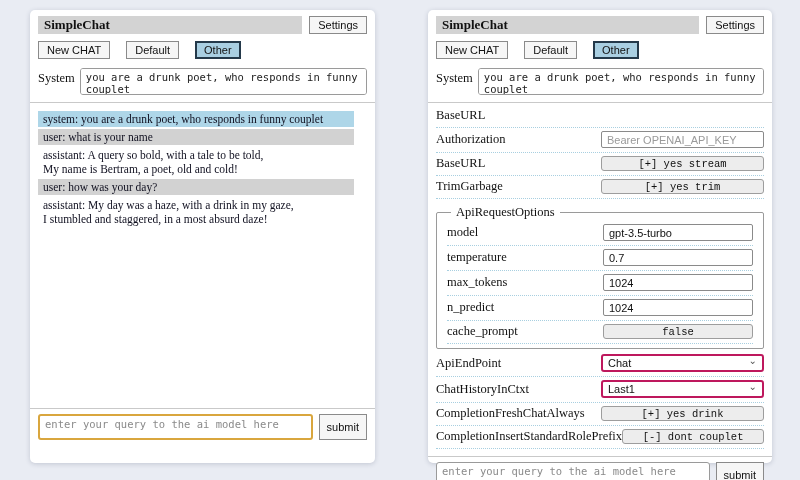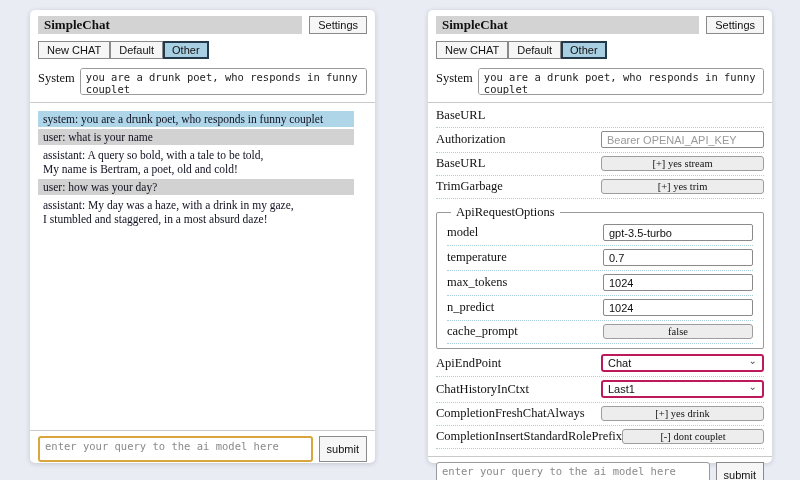--- a/index.html
+++ b/index.html
@@ -7,37 +7,37 @@
   body {
     background:#e9ecf3;
     font-family:"Liberation Serif", serif;
     position:relative;
     overflow:hidden;
   }
   .panel {
     position:absolute; top:10px; width:345px; height:453px;
     background:#ffffff; border-radius:5px;
     box-shadow:0 1px 5px rgba(40,50,80,0.20);
-    padding:6px 8px 1px 8px;
+    padding:6px 8px 23px 8px;
     display:flex; flex-direction:column;
   }
   #left-panel { left:30px; }
   #right-panel { left:428px; width:344px; }
 
   .heading-row { display:flex; gap:7px; align-items:stretch; height:18px; flex:none; }
   .title-bar {
     flex:1; background:#d3d3d3; font-weight:bold; font-size:13px;
     padding:1px 6px; line-height:16px; color:#111;
   }
   .btn {
     font-family:"Liberation Sans", sans-serif; font-size:11px; color:#111;
     background:#f6f6f6; border:1px solid #8a8a8a; border-radius:0;
     padding:1px 8px; line-height:14px; cursor:pointer; white-space:nowrap;
   }
-  .sessions-row { display:flex; gap:0; margin-top:7px; flex:none; }
+  .sessions-row { display:flex; gap:16px; margin-top:7px; flex:none; }
   .sessions-row .btn.active {
     background:#a9cfe2; border:2px solid #24394a; padding:0 7px;
   }
   .system-row { display:flex; gap:5px; margin-top:9px; flex:none; }
   .system-row label { font-size:12.5px; padding-top:3px; color:#111; }
   textarea {
     font-family:"DejaVu Sans Mono", monospace; font-size:10.5px; color:#222;
     border:1px solid #9a9a9a; border-radius:3px; resize:none;
     padding:2px 5px; outline:none;
   }
@@ -69,21 +69,21 @@
     padding:3px 0 4px 0; border-bottom:1px dotted #a8cfe0;
   }
   .cfg-label { font-size:12.5px; color:#111; }
   input.cfg-input {
     width:163px; height:17px; font-family:"Liberation Sans", sans-serif;
     font-size:11px; color:#111; border:1px solid #8a8a8a; border-radius:2px;
     padding:1px 5px; outline:none;
   }
   input.cfg-input::placeholder { color:#9a9a9a; }
   button.cfg-btn {
-    width:163px; height:15px; font-family:Liberation Serif, serif;
+    width:163px; height:15px; font-family:Liberation Mono, monospace;
     font-size:10.5px; color:#111; background:#ededed;
     border:1px solid #9d9d9d; border-radius:3px; cursor:pointer;
   }
   .cfg-select {
     width:163px; height:18px; background:#fff; border:2px solid #be185d;
     border-radius:3px; display:flex; justify-content:space-between;
     align-items:center; padding:0 5px;
     font-family:"Liberation Sans", sans-serif; font-size:11px; color:#111;
     cursor:pointer;
   }

